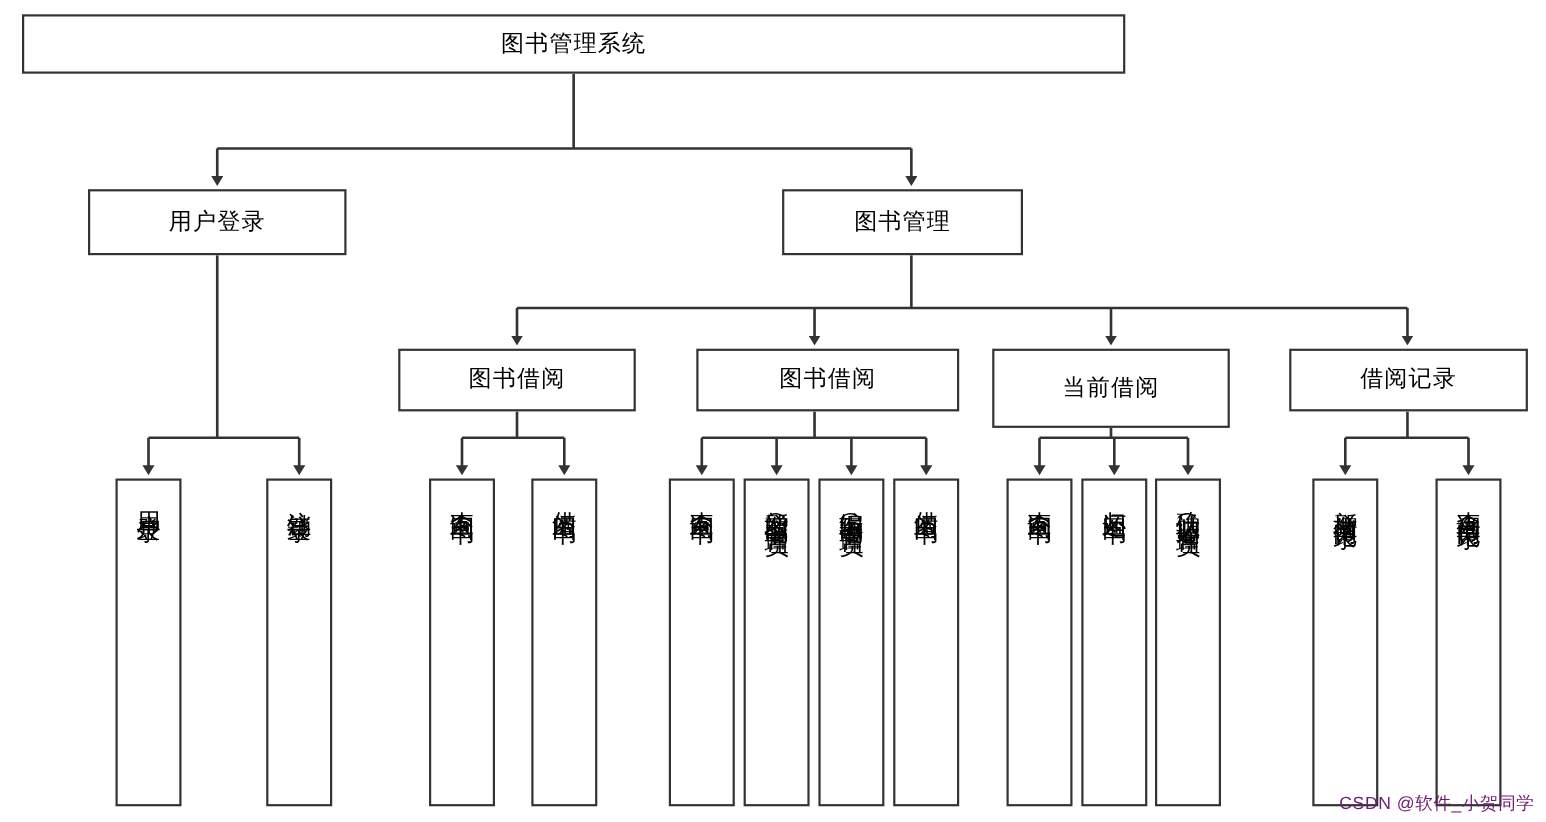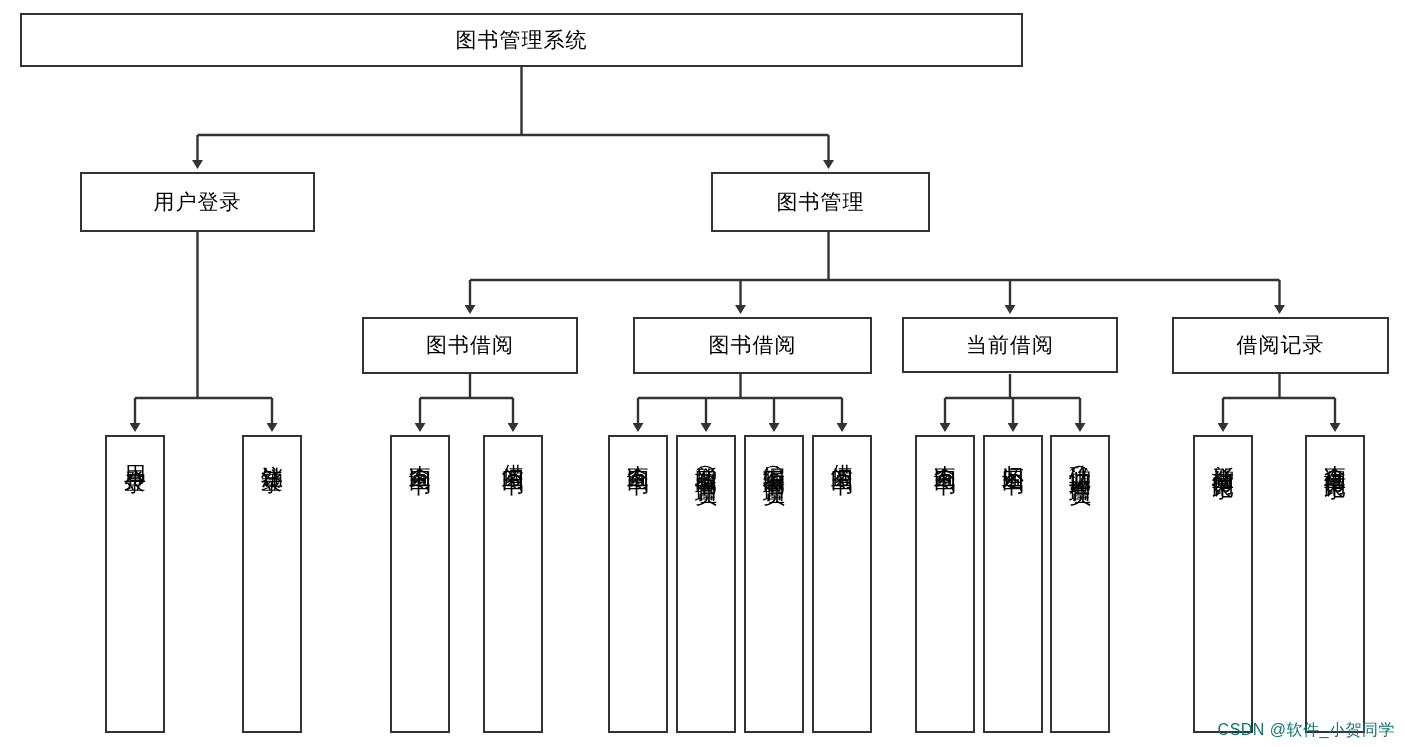--- a/index.html
+++ b/index.html
@@ -60,21 +60,21 @@
     letter-spacing: 3px;
     line-height: 1;
     white-space: nowrap;
     text-align: start;
   }
   #watermark {
     position: absolute;
     right: 10px;
     bottom: 6px;
     font-size: 16px;
-    color: #0f766e;
+    color: #701a75;
     letter-spacing: 0.5px;
     z-index: 5;
     white-space: nowrap;
     user-select: none;
   }
 </style>
 </head>
 <body>
 
 <div id="diagram-root">
@@ -131,21 +131,21 @@
       </div>
       <div class="node horiz" id="node-book-manage" style="left: 711px; top: 172px; width: 219px; height: 60px;">
         <span class="label">图书管理</span>
       </div>
       <div class="node horiz" id="node-new-book-rec" style="left: 362px; top: 317px; width: 216px; height: 57px;">
         <span class="label">图书借阅</span>
       </div>
       <div class="node horiz" id="node-book-borrow" style="left: 633px; top: 317px; width: 239px; height: 57px;">
         <span class="label">图书借阅</span>
       </div>
-      <div class="node horiz" id="node-current-borrow" style="left: 902px; top: 317px; width: 216px; height: 56px;">
+      <div class="node horiz" id="node-current-borrow" style="left: 902px; top: 317px; width: 216px; height: 72px;">
         <span class="label">当前借阅</span>
       </div>
       <div class="node horiz" id="node-borrow-record" style="left: 1172px; top: 317px; width: 217px; height: 57px;">
         <span class="label">借阅记录</span>
       </div>
       <div class="node vert" id="node-leaf-user-login" style="left: 105px; top: 435px; width: 60px; height: 298px;">
         <span class="label">用户登录</span>
       </div>
       <div class="node vert" id="node-leaf-logout" style="left: 242px; top: 435px; width: 60px; height: 298px;">
         <span class="label">注销登录</span>

